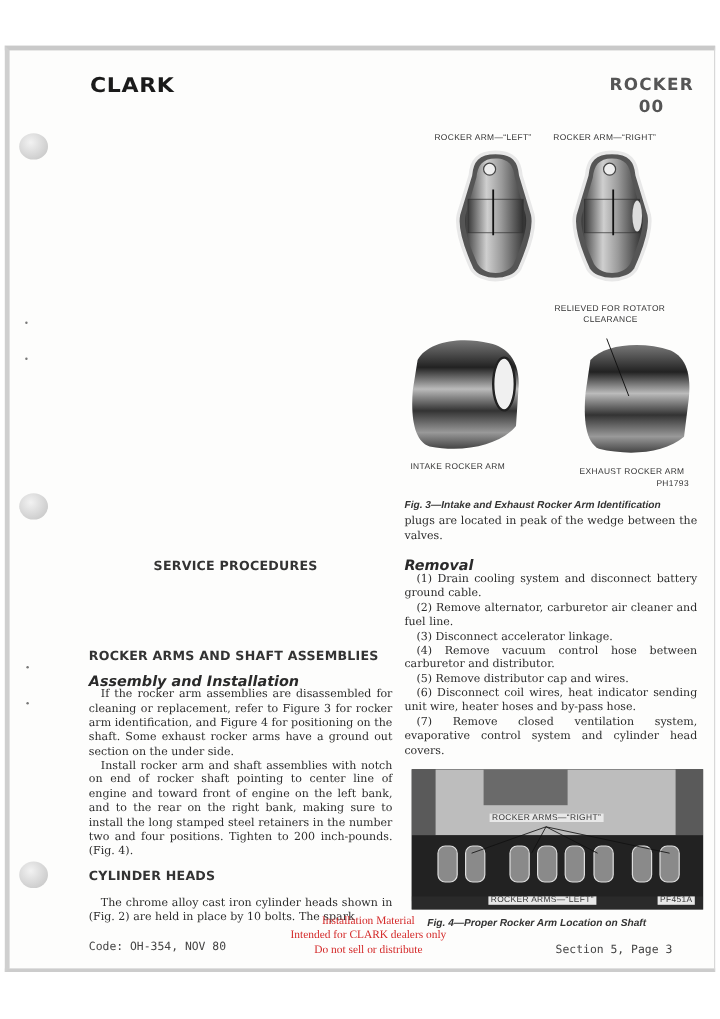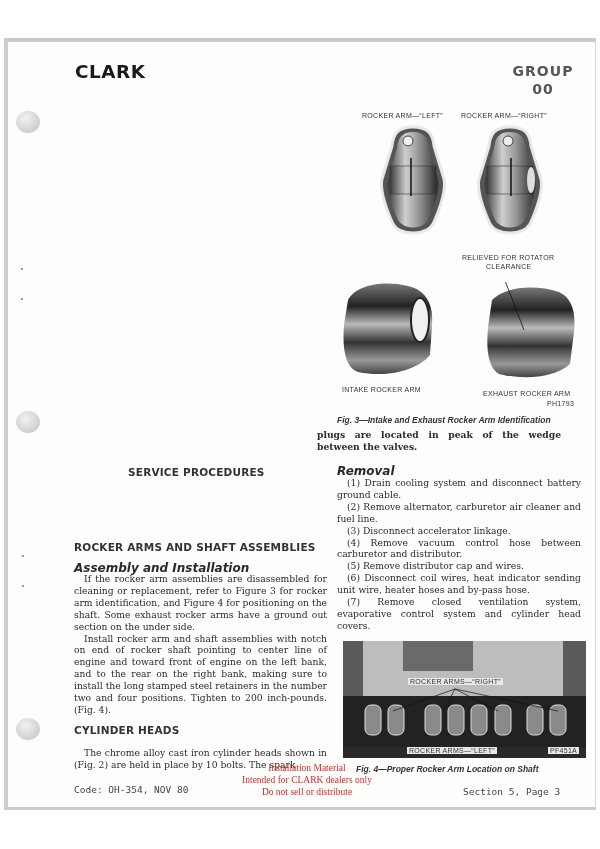--- a/index.html
+++ b/index.html
@@ -46,21 +46,21 @@
 <div class="hole" style="left:16px; top:111px;"></div>
 <div class="hole" style="left:16px; top:411px;"></div>
 <div class="hole" style="left:16px; top:718px;"></div>
 <div class="dot" style="left:21px; top:268px;"></div>
 <div class="dot" style="left:21px; top:298px;"></div>
 <div class="dot" style="left:22px; top:555px;"></div>
 <div class="dot" style="left:22px; top:585px;"></div>
 
 <div class="logo">CLARK</div>
 <div class="group">
-  <div>GROUP</div>
+  <div>ROCKER</div>
   <div>00</div>
 </div>
 
 <div class="cap-sm" style="left:362px; top:112px;">ROCKER ARM—“LEFT”</div>
 <div class="cap-sm" style="left:461px; top:112px;">ROCKER ARM—“RIGHT”</div>
 
 <svg class="fig3-img" style="left:378px; top:124px;" width="70" height="115" viewBox="0 0 70 115">
   <defs>
     <linearGradient id="ga" x1="0" x2="1">
         <stop offset="0" stop-color="#3a3a3a"></stop>
@@ -104,21 +104,21 @@
 <svg class="fig3-img" style="left:484px; top:282px;" width="92" height="100" viewBox="0 0 92 100">
   <path d="M8 18 C20 5 50 2 75 10 C88 16 92 30 90 50 L86 82 C70 96 40 98 15 92 C4 86 2 68 4 45 Z" fill="url(#gb)"></path>
   <line x1="20" y1="-4" x2="40" y2="48" stroke="#111" stroke-width="0.8"></line>
 </svg>
 
 <div class="cap-sm" style="left:342px; top:386px;">INTAKE ROCKER ARM</div>
 <div class="cap-sm" style="left:483px; top:390px;">EXHAUST ROCKER ARM</div>
 <div class="cap-sm" style="left:547px; top:400px;">PH1793</div>
 <div class="fig-caption" style="left:337px; top:415px;">Fig. 3—Intake and Exhaust Rocker Arm Identification</div>
 
-<div class="col-text" style="left:317px; top:429px; width:244px;font-weight:bold;">
+<div class="col-text" style="left:337px; top:429px; width:244px;">
   <p>plugs are located in peak of the wedge between the valves.</p>
 </div>
 <div class="sub-title" style="left:337px; top:464px;">Removal</div>
 <div class="col-text" style="left:337px; top:477px; width:244px;">
   <p class="ind">(1) Drain cooling system and disconnect battery ground cable.</p>
   <p class="ind">(2) Remove alternator, carburetor air cleaner and fuel line.</p>
   <p class="ind">(3) Disconnect accelerator linkage.</p>
   <p class="ind">(4) Remove vacuum control hose between carburetor and distributor.</p>
   <p class="ind">(5) Remove distributor cap and wires.</p>
   <p class="ind">(6) Disconnect coil wires, heat indicator sending unit wire, heater hoses and by-pass hose.</p>

